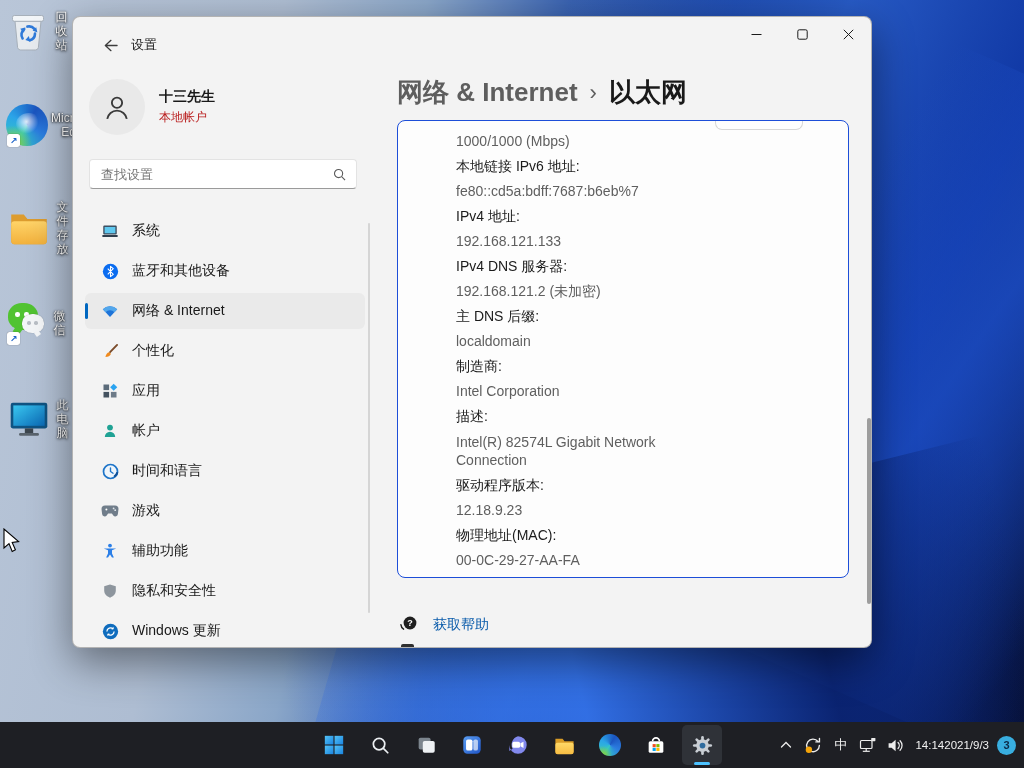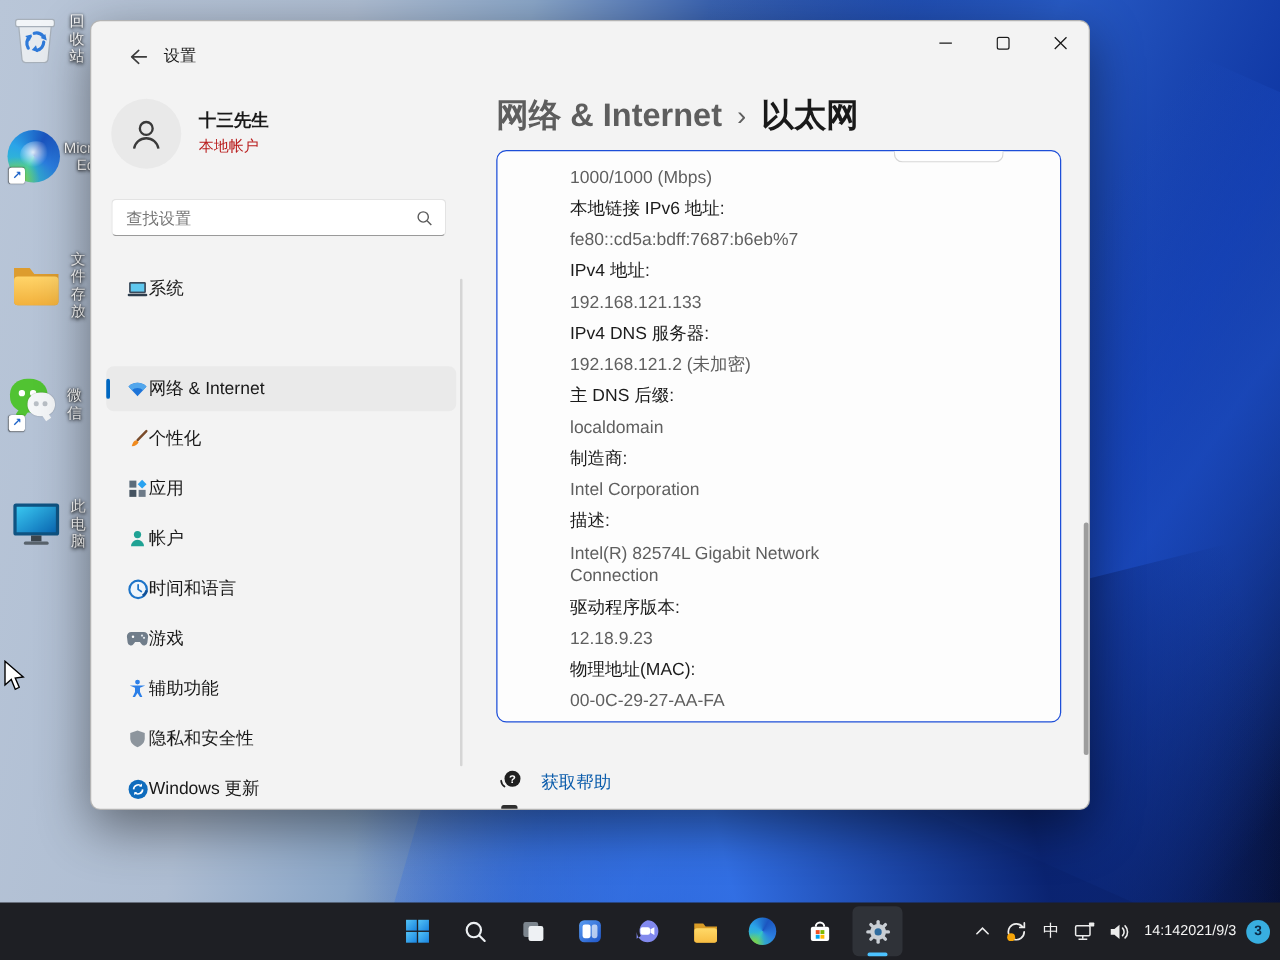--- a/index.html
+++ b/index.html
@@ -56,21 +56,21 @@
   .utype{position:absolute;left:86px;top:92px;font-size:12px;color:#b91c1c;}
   
   .search{position:absolute;left:16px;top:142px;width:268px;height:30px;background:#fff;border:1px solid #e3e3e3;
     border-bottom-color:#9a9a9a;border-radius:4px;box-sizing:border-box;display:flex;align-items:center;}
   .search input{flex:1;border:none;outline:none;background:transparent;font-size:13px;padding:0 8px 0 11px;
     font-family:inherit;color:#1a1a1a;}
   .search input::placeholder{color:#767676;}
   .search .mag{margin-right:10px;display:flex;}
   
   .nav-item{position:absolute;left:12px;width:280px;height:36px;border-radius:6px;display:flex;align-items:center;
-    padding-left:16px;box-sizing:border-box;gap:0;font-size:14px;color:#191919;}
+    padding-left:16px;box-sizing:border-box;gap:13px;font-size:14px;color:#191919;}
   .nav-item.sel{background:#eaeaea;}
   .pill{position:absolute;left:0;top:10px;width:3px;height:16px;border-radius:2px;background:#0067c0;}
   .nicon{width:18px;height:18px;display:flex;align-items:center;justify-content:center;}
   .nav-scroll{position:absolute;left:295px;top:206px;width:2px;height:390px;background:#d5d5d5;border-radius:1px;}
   
   .crumbs{position:absolute;left:324px;top:58px;font-size:26px;font-weight:600;display:flex;align-items:center;gap:12px;}
   .crumb-parent{color:#5e5e5e;}
   .crumb-sep{color:#5e5e5e;font-weight:400;font-size:22px;}
   .crumb-current{color:#191919;}
   .card{position:absolute;left:324px;top:103px;width:452px;height:458px;background:#fdfdfd;
@@ -242,20 +242,29 @@
       <span class="nicon">
         <svg width="18" height="18" viewBox="0 0 16 16">
           <rect x="2" y="3.2" width="12" height="8" rx="1" fill="#3b4b5c"></rect>
           <rect x="3.2" y="4.4" width="9.6" height="5.6" fill="#5fc8ef"></rect>
           <rect x="1" y="11.6" width="14" height="1.8" rx="0.9" fill="#2e3d4c"></rect>
         </svg>
       </span>
       <span>系统</span>
     </div>
 
+    <div class="nav-item" style="top:236px">
+      <span class="nicon">
+        <svg width="17" height="17" viewBox="0 0 16 16">
+          <circle cx="8" cy="8" r="7.2" fill="#0a6cf0"></circle>
+          <path d="M5.4 5.3 L10.6 10.7 L8 12.8 L8 3.2 L10.6 5.3 L5.4 10.7" stroke="#fff" stroke-width="1" fill="none" stroke-linejoin="round"></path>
+        </svg>
+      </span>
+      <span>蓝牙和其他设备</span>
+    </div>
 
     <div class="nav-item sel" style="top:276px">
       <span class="pill"></span>
       <span class="nicon">
         <svg width="18" height="18" viewBox="0 0 16 16">
           <path d="M1.6 6.4 a9.2 9.2 0 0 1 12.8 0 L8 13.4 Z" fill="#1e74d8"></path>
           <path d="M1.6 6.4 a9.2 9.2 0 0 1 12.8 0 L12 9 a5.8 5.8 0 0 0 -8 0 Z" fill="#53a7ec"></path>
         </svg>
       </span>
       <span>网络 &amp; Internet</span>

